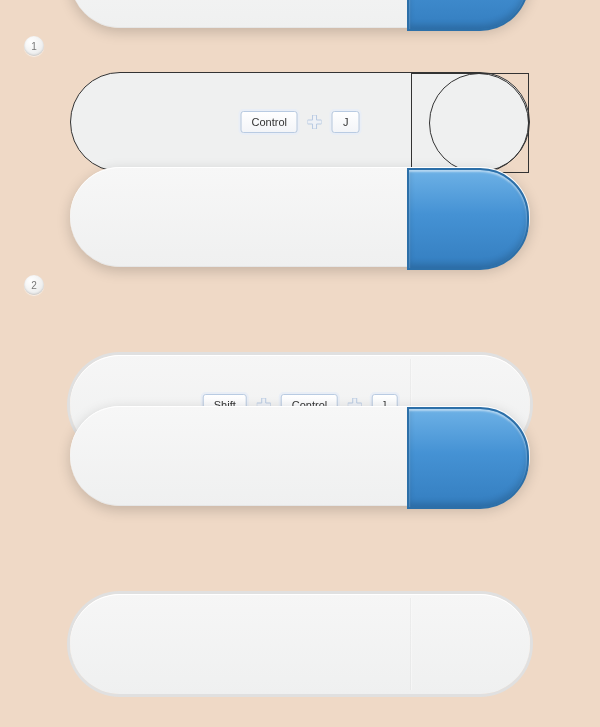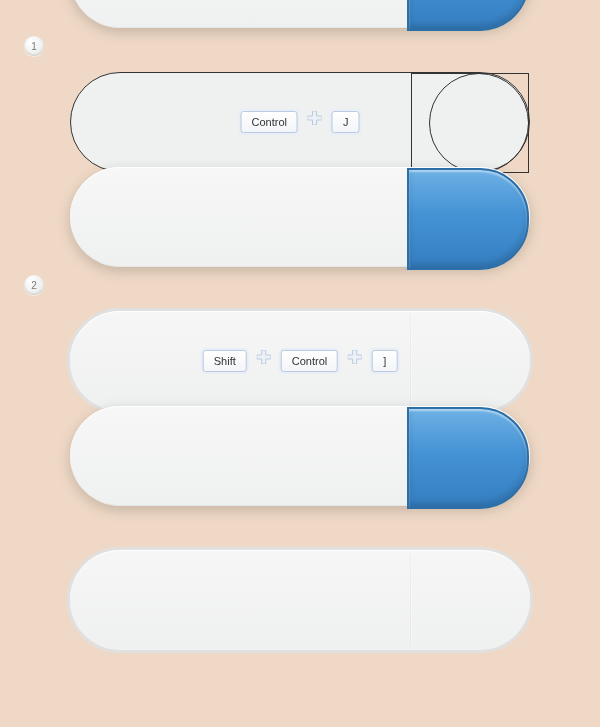--- a/index.html
+++ b/index.html
@@ -74,35 +74,36 @@
   .outline .sq{
     position:absolute;top:0;right:0;width:118px;height:100px;
     border:1px solid #333;border-left:none;border-radius:0;
     box-sizing:border-box;
   }
 
   .soft .pill.mid{
     background:linear-gradient(#f6f6f6,var(--bar));
     box-shadow:0 0 0 3px var(--bar-edge),
                0 1px 0 #fff inset;
+    margin-top:44px;
   }
   .soft .ring{
     position:absolute;inset:-6px;border-radius:56px;
     background:linear-gradient(#e2e3e3,#f5f5f5);
     z-index:-1;
     box-shadow:0 2px 6px rgba(0,0,0,.1);
   }
   .soft .divider{
     position:absolute;top:4px;bottom:4px;left:340px;width:2px;
     background:linear-gradient(90deg,rgba(0,0,0,.06),rgba(255,255,255,.8));
   }
 
   .keys{
     position:absolute;top:50%;left:50%;transform:translate(-50%,-50%);
-    display:flex;align-items:flex-start;gap:10px;
+    display:flex;align-items:center;gap:10px;
     white-space:nowrap;
   }
   .key{
     background:linear-gradient(#fff,var(--key-bg));
     border:1px solid var(--key-brd);
     box-shadow:0 0 0 2px #e9eef6, 0 1px 1px rgba(0,0,0,.08);
     border-radius:3px;
     padding:4px 10px;
     font-size:11px;color:#333;
     font-family:Verdana,Geneva,sans-serif;

